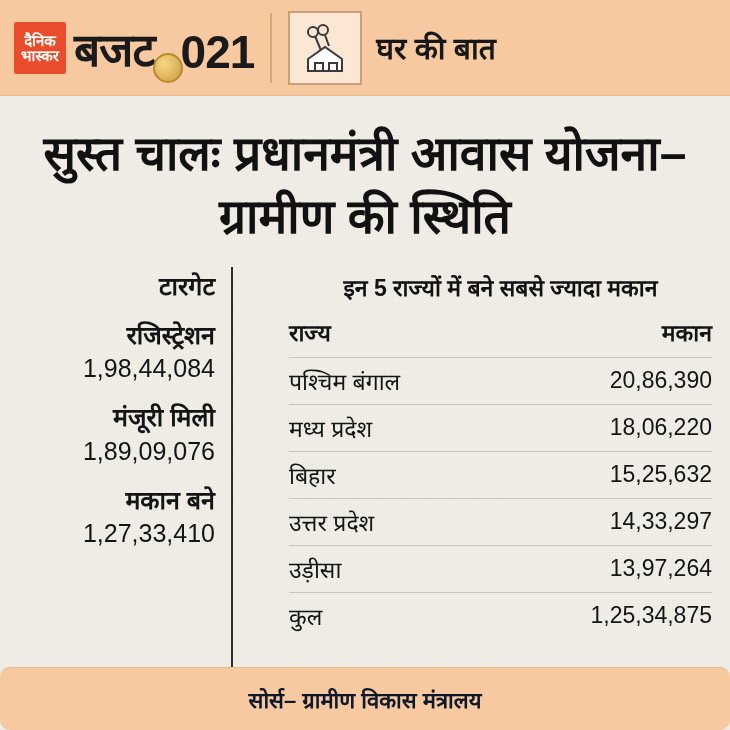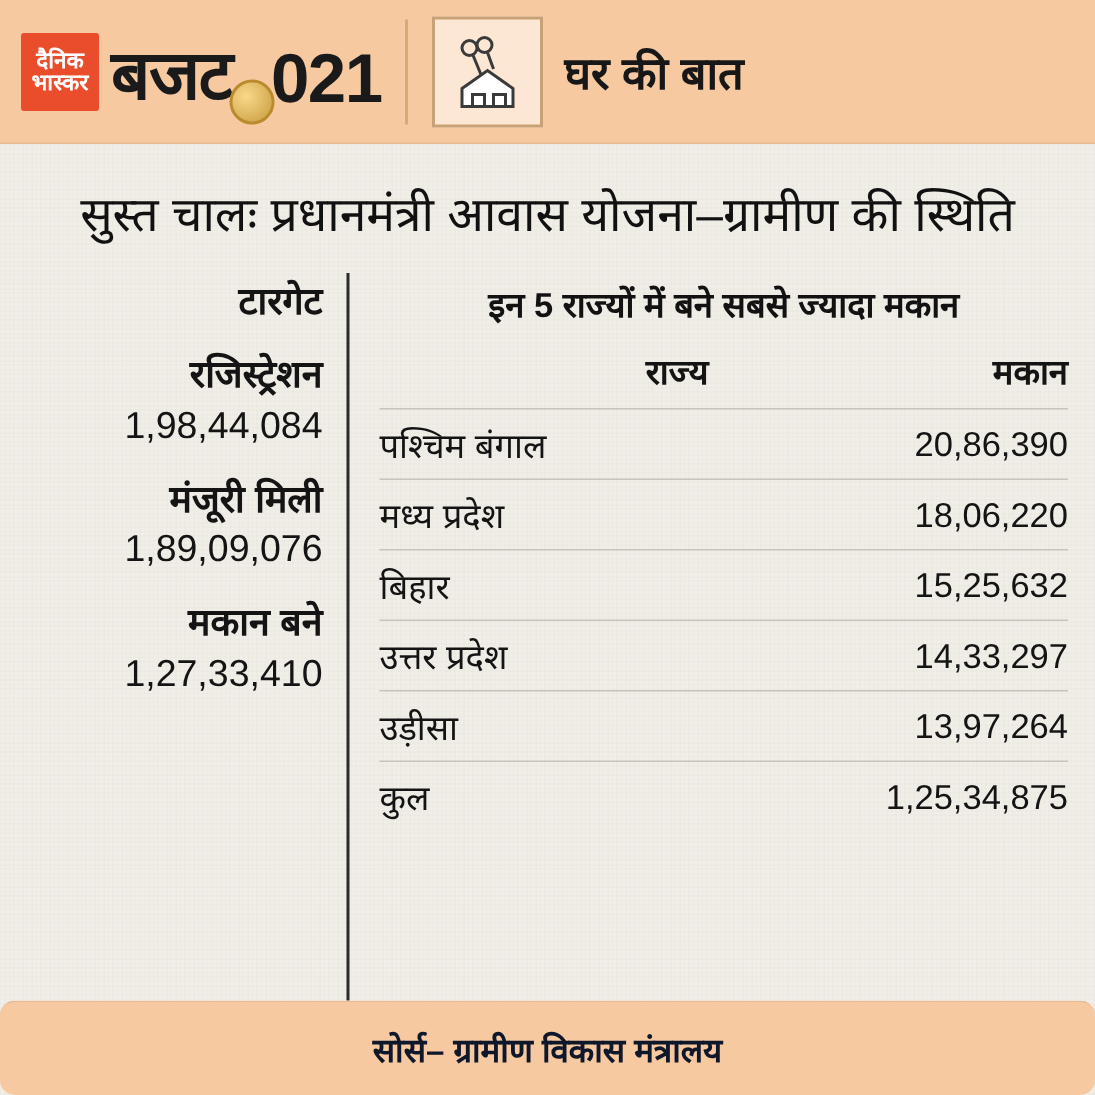--- a/index.html
+++ b/index.html
@@ -94,22 +94,22 @@
   .ghar-text {
     font-size: 30px;
     font-weight: bold;
     color: #171717;
     margin-left: 14px;
   }
 
   
   .title {
     text-align: center;
-    font-size: 32px;
-    font-weight: normal;
+    font-size: 48px;
+    font-weight: bold;
     color: #111111;
     line-height: 1.32;
     padding: 26px 28px 10px 28px;
   }
 
   
   .body {
     flex: 1;
     display: flex;
     padding: 8px 18px 0 18px;
@@ -137,36 +137,37 @@
     font-size: 25px;
     color: #141414;
     line-height: 1.25;
     margin-top: 2px;
   }
   .right-col {
     flex: 1;
     padding-left: 20px;
     box-sizing: border-box;
     padding-top: 4px;
+    margin-left: 36px;
   }
   .right-heading {
     font-size: 23px;
     font-weight: bold;
     text-align: center;
     color: #121212;
     margin-bottom: 12px;
   }
   table.data {
     width: 100%;
     border-collapse: collapse;
     font-size: 23px;
     color: #141414;
   }
   table.data th {
-    text-align: right;
+    text-align: left;
     font-weight: bold;
     padding: 1px 0 9px 0;
   }
   table.data th.num, table.data td.num {
     text-align: right;
   }
   table.data td {
     padding: 7px 0;
     border-top: 1px solid #c8c4bc;
   }

